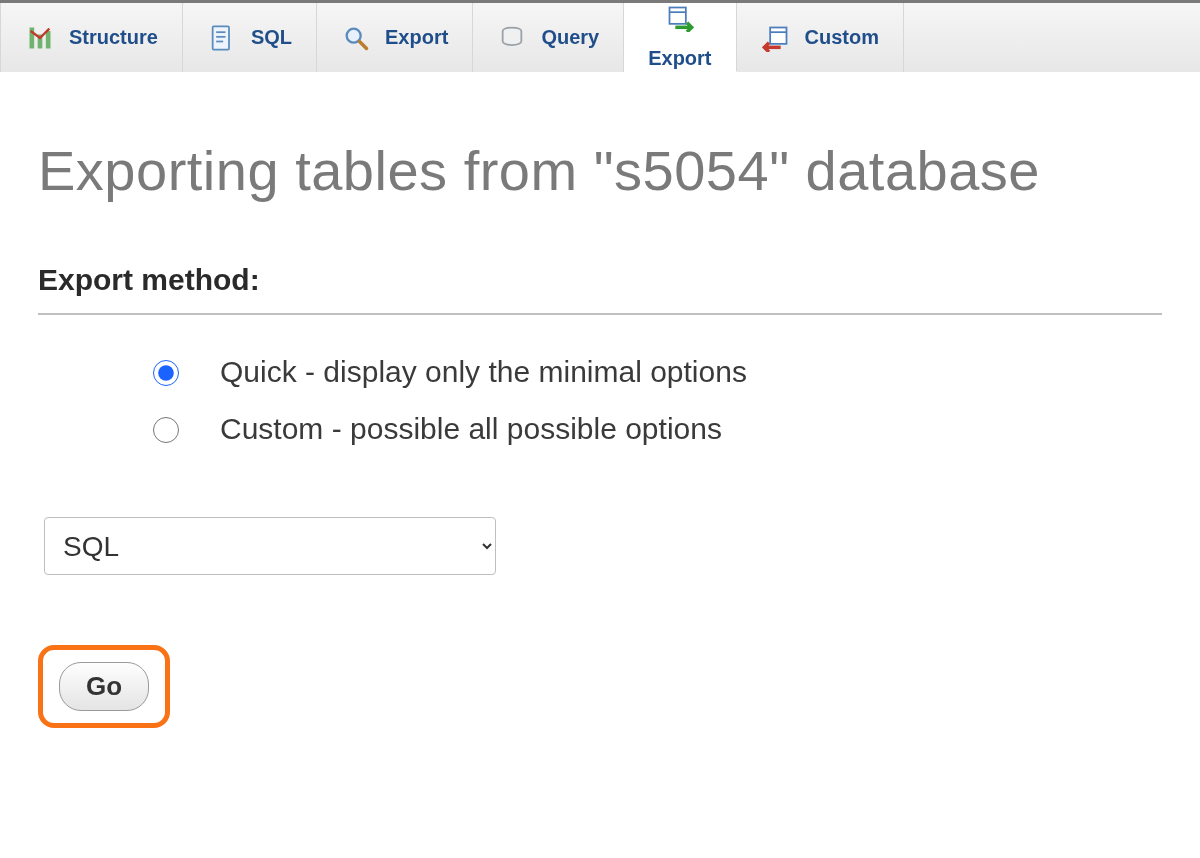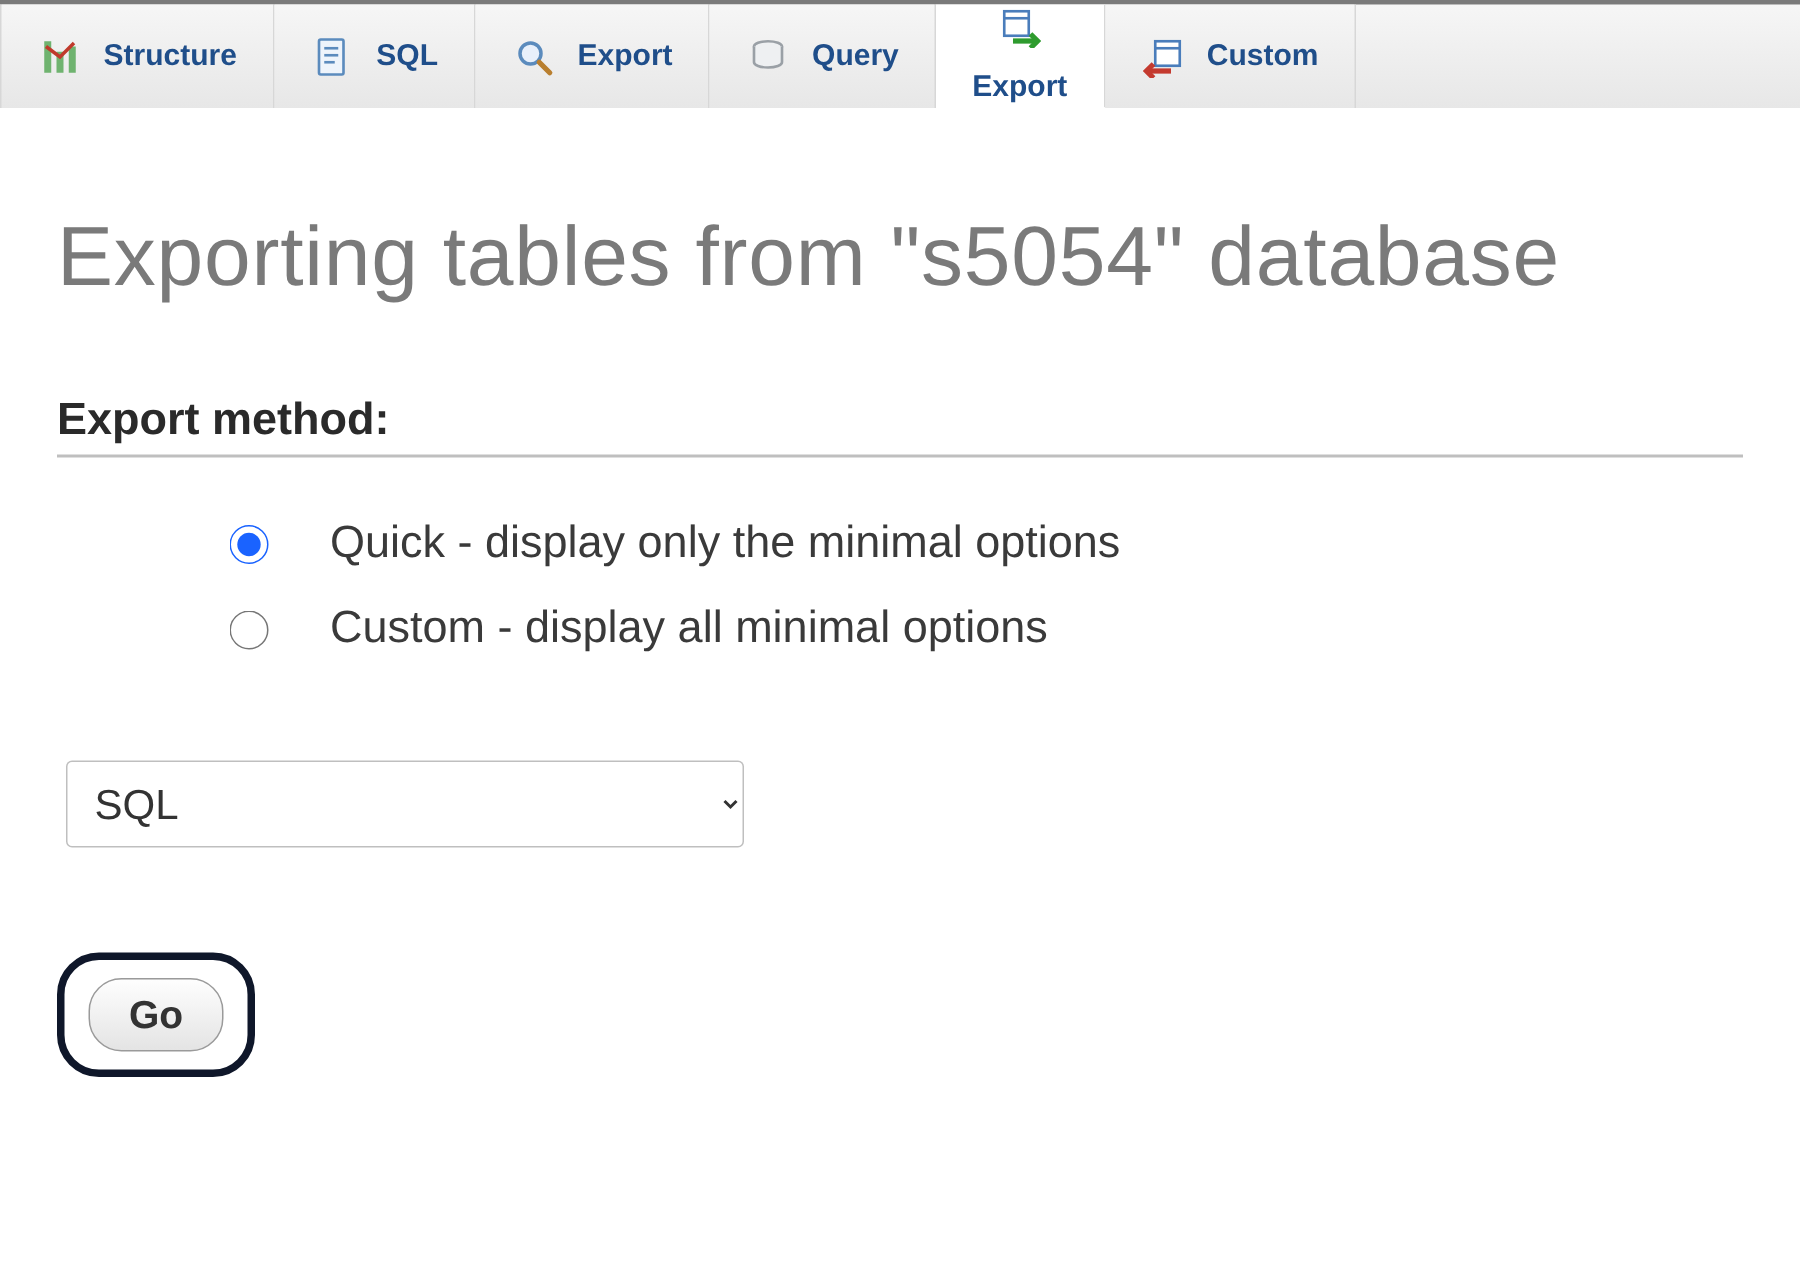--- a/index.html
+++ b/index.html
@@ -53,21 +53,21 @@
     font-weight: 400;
     color: #7a7a7a;
     margin: 36px 0 60px 0;
     letter-spacing: 0.5px;
   }
 
   .section-header {
     font-size: 30px;
     font-weight: 700;
     color: #2a2a2a;
-    padding-bottom: 6px;
+    padding-bottom: 16px;
     border-bottom: 2px solid #bfbfbf;
     margin: 20px 0 18px 0;
   }
 
   .radio-list {
     padding: 10px 0 36px 110px;
   }
   .radio-row {
     display: flex;
     align-items: center;
@@ -98,22 +98,22 @@
     padding: 6px 14px;
     background: #fff;
     border: 1px solid #bfbfbf;
     border-radius: 4px;
     color: #333;
     cursor: pointer;
   }
 
   .go-wrap {
     display: inline-block;
-    border: 5px solid #0f172a;
-    border-radius: 28px;
+    border: 5px solid #f97316;
+    border-radius: 16px;
     padding: 12px 16px;
     margin-left: 0px;
     text-decoration: underline;
   }
   button.go {
     font-size: 26px;
     font-weight: 600;
     color: #333;
     padding: 8px 26px;
     border: 1px solid #9a9a9a;
@@ -203,21 +203,21 @@
 
   <div class="section-header">Export method:</div>
 
   <div class="radio-list">
     <div class="radio-row">
       <input type="radio" name="export_method" id="em-quick" checked="" style="">
       <label for="em-quick">Quick - display only the minimal options</label>
     </div>
     <div class="radio-row">
       <input type="radio" name="export_method" id="em-custom" style="">
-      <label for="em-custom">Custom - display all minimal options</label>
+      <label for="em-custom">Custom - possible all possible options</label>
     </div>
   </div>
 
   <div class="format-block">
     <div class="format-select">
       <select class="fmt">
         <option selected="">SQL</option>
       </select>
     </div>
   </div>

